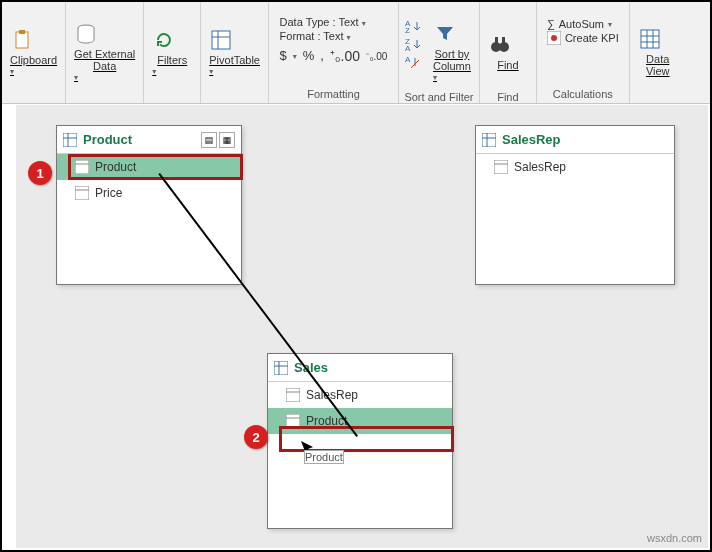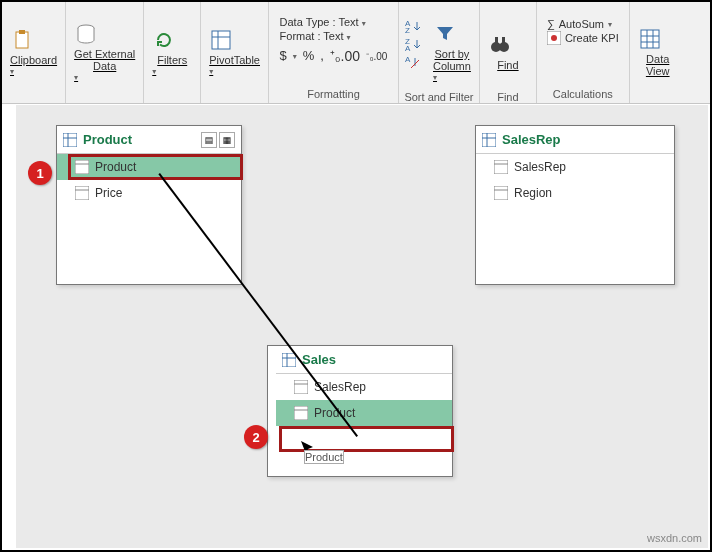--- a/index.html
+++ b/index.html
@@ -287,32 +287,23 @@
     </div>
     <div class="field">
       <span class="fico">
           <svg width="14" height="14">
             <rect width="14" height="14" fill="#fff" stroke="#888"></rect>
             <line x1="0" y1="4" x2="14" y2="4" stroke="#888"></line>
           </svg>
         </span>
       <span>SalesRep</span>
     </div>
-    <div class="field">
-      <span class="fico">
-          <svg width="14" height="14">
-            <rect width="14" height="14" fill="#fff" stroke="#888"></rect>
-            <line x1="0" y1="4" x2="14" y2="4" stroke="#888"></line>
-          </svg>
-        </span>
-      <span>Region</span>
-    </div>
-  </div>
-
-  <div class="twin" style="left:251px; top:240px; width:186px; height:132px;padding-left:8px;">
+  </div>
+
+  <div class="twin" style="left:251px; top:248px; width:186px; height:176px;">
     <div class="twin-head">
       <span>
           <svg width="14" height="14">
             <rect width="14" height="14" fill="#fff" stroke="#3a6ea5"></rect>
             <line x1="0" y1="5" x2="14" y2="5" stroke="#3a6ea5"></line>
             <line x1="5" y1="0" x2="5" y2="14" stroke="#3a6ea5"></line>
           </svg>
         </span>
       <span class="twin-title">Sales</span>
     </div>

